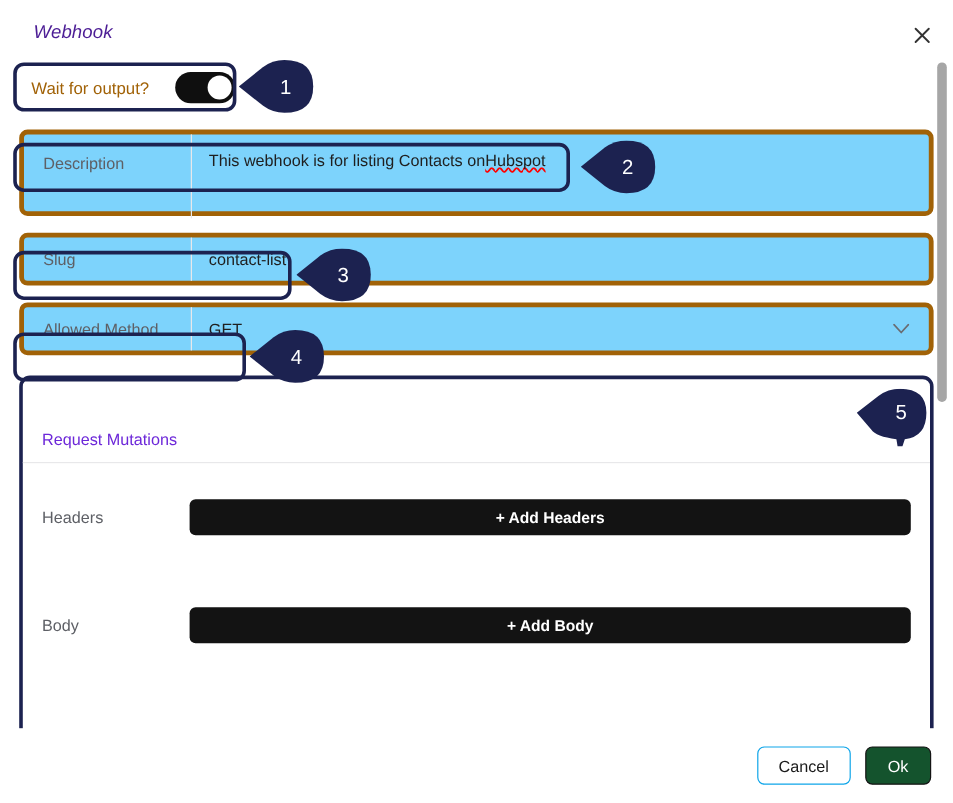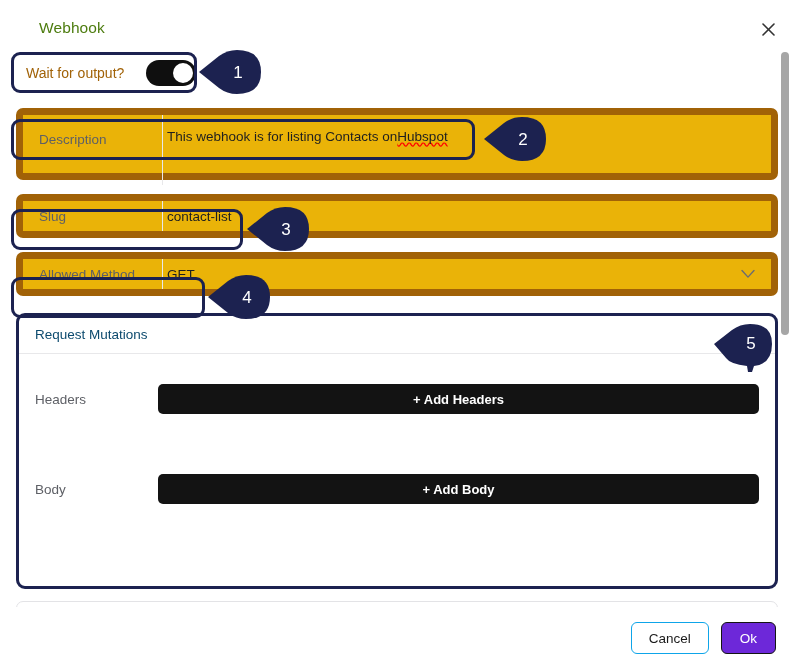--- a/index.html
+++ b/index.html
@@ -21,24 +21,25 @@
   }
 
   
   .titlebar {
     position: absolute;
     top: 0; left: 0; right: 0;
     height: 52px;
   }
   .dialog-title {
     position: absolute;
-    left: 39px; top: 19px;
+    left: 28px; top: 19px;
     font-size: 15.5px;
-    color: #4d7c0f;
+    color: #4c1d95;
     letter-spacing: .1px;
+    font-style: italic;
   }
   .close-btn {
     position: absolute;
     right: 14px; top: 17px;
     width: 24px; height: 24px;
     display: flex; align-items: center; justify-content: center;
     cursor: pointer;
     color: #333;
   }
   .close-btn svg { display: block; }
@@ -67,42 +68,42 @@
     width: 8px;
     height: 283px;
     background: #a6a6a6;
     border-radius: 4px;
     cursor: pointer;
   }
 
   
   .field-card {
     position: relative;
-    background: #eab308;
-    border: 7px solid #a16207;
+    background: #7dd3fc;
+    border: 4px solid #a16207;
     border-radius: 7px;
     display: flex;
     align-items: stretch;
     margin: 0 0 14px 0;
   }
   .field-label {
     width: 139px;
     flex: 0 0 139px;
     display: flex;
     align-items: center;
     padding-left: 16px;
     font-size: 13.5px;
     color: #5e6066;
   }
   .field-value {
     flex: 1;
     display: flex;
     align-items: center;
     border-left: 1px solid #e8e8ea;
-    padding-left: 4px;
+    padding-left: 14px;
     font-size: 13.5px;
     color: #1f1f1f;
   }
   .field-card.no-divider .field-value { border-left: none; }
 
   
   .hl {
     position: absolute;
     border: 3px solid #1c2250;
     border-radius: 9px;
@@ -176,22 +177,23 @@
     border: 3px solid #1c2250;
     border-radius: 9px;
     margin-top: 17px;
   }
   .panel-head {
     height: 38px;
     display: flex;
     align-items: center;
     padding-left: 16px;
     font-size: 13.5px;
-    color: #0c4a6e;
+    color: #6d28d9;
     border-bottom: 1px solid #e8e8ea;
+    margin-top: 32px;
   }
   .panel-row {
     display: flex;
     align-items: center;
     padding: 0 16px 0 0;
     height: 90px;
   }
   .panel-row .rl {
     width: 139px;
     flex: 0 0 139px;
@@ -248,21 +250,21 @@
   .btn-cancel {
     min-width: 78px;
     padding: 0 16px;
     background: #ffffff;
     color: #1a1a1a;
     border: 1px solid #0ea5e9;
   }
   .btn-ok {
     min-width: 52px;
     padding: 0 18px;
-    background: #6d28d9;
+    background: #14532d;
     color: #ffffff;
     border: 1px solid #141414;
   }
 </style>
 </head>
 <body>
 
 <div class="dialog">
 
   <div class="titlebar">

